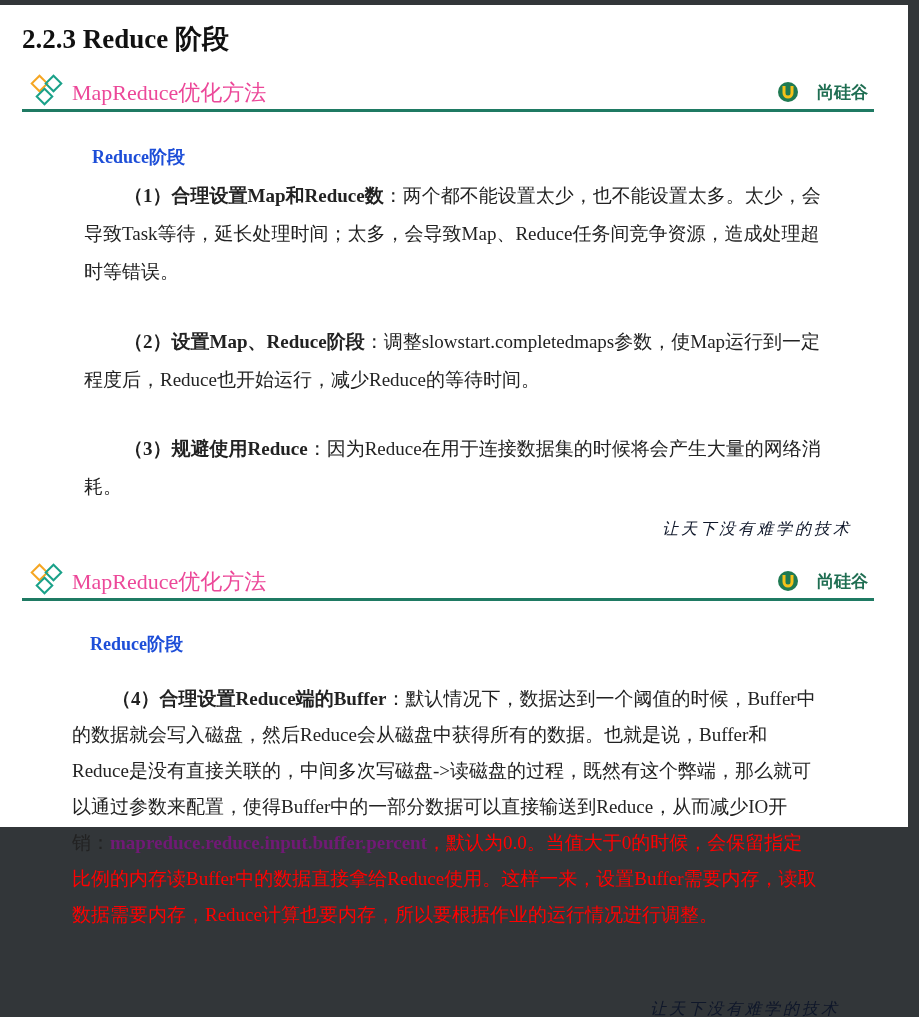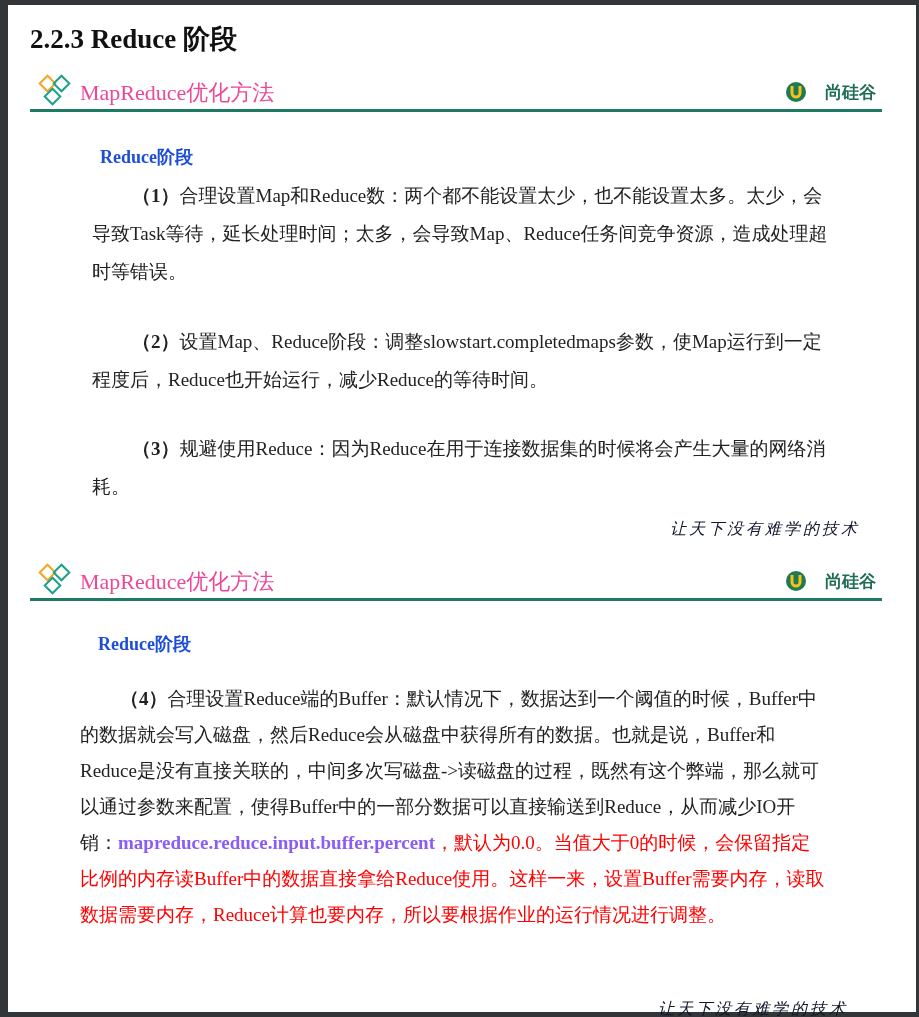--- a/index.html
+++ b/index.html
@@ -3,21 +3,21 @@
 <meta charset="utf-8">
 <style>
   html, body { margin: 0; padding: 0; }
   body {
     width: 919px; height: 1017px; overflow: hidden;
     background: #323639;
     font-family: "Liberation Serif", "DejaVu Serif", serif;
     position: relative;
   }
   .page {
-    position: absolute; left: 8px; top: 5px; width: 908px; height: 1007px;
+    position: absolute; left: 0; top: 5px; width: 908px; height: 822px;
     background: #ffffff;
   }
   .doc-heading {
     position: absolute; left: 22px; top: 16px;
     font-size: 27px; font-weight: bold; color: #111;
     letter-spacing: 0px;
   }
   .slide { position: absolute; left: 0; width: 908px; }
   .slide-header {
     position: absolute; left: 22px; width: 852px; height: 40px;
@@ -40,23 +40,23 @@
     font-family: "DejaVu Sans", sans-serif; font-size: 17px; color: #1f6e52; font-weight: bold;
   }
   .section-label {
     position: absolute; font-size: 18px; font-weight: bold; color: #1d4ed8;
   }
   .para {
     position: absolute; font-size: 19px; color: #222; line-height: 38px;
     width: 740px;
   }
   .para .num { font-weight: bold; }
-  .para .lead { font-weight: normal; }
+  .para .lead { font-weight: bold; }
   .red { color: #ff0000; }
-  .red-bold { color: #8b5cf6; font-weight: bold; }
+  .red-bold { color: #701a75; font-weight: bold; }
   .watermark {
     position: absolute; font-family: "DejaVu Serif", serif; font-style: italic;
     font-size: 16px; color: #0f172a; letter-spacing: 3px;
   }
 </style>
 </head>
 <body>
 
 <div class="page">
 

